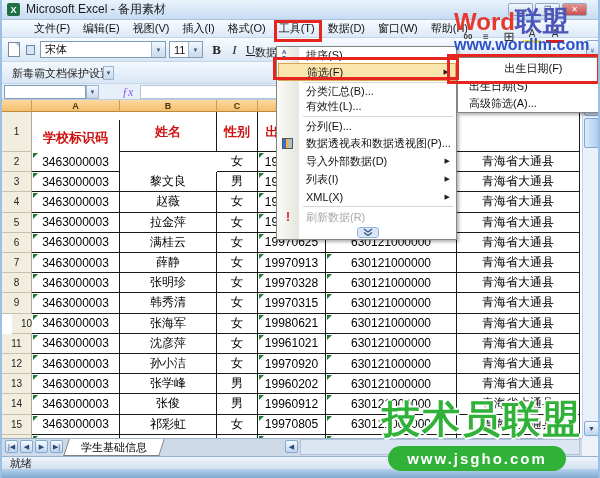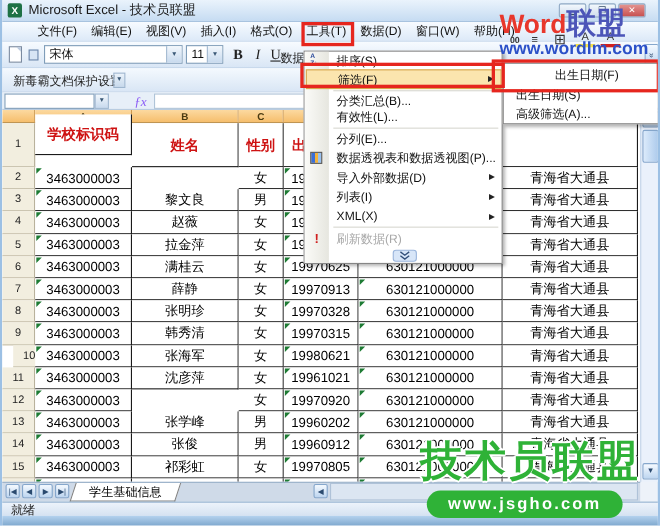--- a/index.html
+++ b/index.html
@@ -110,21 +110,21 @@
     align-items:center; justify-content:center; }
   .azicon { font-size:6px; line-height:6px; font-weight:bold; color:#2B4A9B; }
 </style>
 </head>
 <body>
 
 <div class="window">
 
   <div class="ab titlebar">
     <div class="xl-icon">X</div>
-    <span>Microsoft Excel - 技术员联盟</span>
+    <span>Microsoft Excel - 备用素材</span>
   </div>
   <div class="ab winbtn" style="left:506px;">▁</div>
   <div class="ab winbtn" style="left:533px;">❐</div>
   <div class="ab winbtn close" style="left:560px;">✕</div>
 
   <div class="ab menubar" id="menubar">
       <span class="mi">文件(F)</span>
       <span class="mi">编辑(E)</span>
       <span class="mi">视图(V)</span>
       <span class="mi">插入(I)</span>
@@ -187,21 +187,21 @@
       <div class="ab rowh" style="top: 153px; height: 20.2px;">7</div>
       <div class="ab rowh" style="top: 173.2px; height: 20.2px;">8</div>
       <div class="ab rowh" style="top: 193.4px; height: 20.2px;">9</div>
       <div class="ab rowh" style="top: 213.6px; height: 20.2px; margin-left: 10px;">10</div>
       <div class="ab rowh" style="top: 233.8px; height: 20.2px;">11</div>
       <div class="ab rowh" style="top: 254px; height: 20.2px;">12</div>
       <div class="ab rowh" style="top: 274.2px; height: 20.2px;">13</div>
       <div class="ab rowh" style="top: 294.4px; height: 20.2px;">14</div>
       <div class="ab rowh" style="top: 314.6px; height: 20.2px;">15</div>
       <div class="ab rowh" style="top: 334.8px; height: 20.2px;">16</div>
-      <div class="ab cell hdr" style="left: 30px; top: 4px; width: 88px; height: 37px;">学校标识码</div>
+      <div class="ab cell hdr" style="left: 30px; top: 20px; width: 88px; height: 37px;">学校标识码</div>
       <div class="ab cell hdr" style="left: 118px; top: 12px; width: 97px; height: 40px;">姓名</div>
       <div class="ab cell hdr" style="left: 215px; top: 12px; width: 41px; height: 40px;">性别</div>
       <div class="ab cell hdr" style="left: 256px; top: 12px; width: 68px; height: 40px;">出生日期</div>
       <div class="ab cell hdr" style="left: 324px; top: 12px; width: 131px; height: 40px;"></div>
       <div class="ab cell hdr" style="left: 455px; top: 12px; width: 123px; height: 40px;"></div>
       <div class="ab cell" style="left: 30px; top: 52px; width: 88px; height: 20.2px;">3463000003<span class="tri"></span></div>
       <div class="ab cell" style="left: 215px; top: 52px; width: 41px; height: 20.2px;">女</div>
       <div class="ab cell" style="left: 256px; top: 52px; width: 68px; height: 20.2px;">19      <span class="tri"></span></div>
       <div class="ab cell" style="left: 324px; top: 52px; width: 131px; height: 20.2px;"><span class="tri"></span></div>
       <div class="ab cell" style="left: 455px; top: 52px; width: 123px; height: 20.2px;">青海省大通县</div>
@@ -253,20 +253,21 @@
       <div class="ab cell" style="left: 256px; top: 213.6px; width: 68px; height: 20.2px;">19980621<span class="tri"></span></div>
       <div class="ab cell" style="left: 324px; top: 213.6px; width: 131px; height: 20.2px;">630121000000<span class="tri"></span></div>
       <div class="ab cell" style="left: 455px; top: 213.6px; width: 123px; height: 20.2px;">青海省大通县</div>
       <div class="ab cell" style="left: 30px; top: 233.8px; width: 88px; height: 20.2px;">3463000003<span class="tri"></span></div>
       <div class="ab cell" style="left: 118px; top: 233.8px; width: 97px; height: 20.2px;">沈彦萍</div>
       <div class="ab cell" style="left: 215px; top: 233.8px; width: 41px; height: 20.2px;">女</div>
       <div class="ab cell" style="left: 256px; top: 233.8px; width: 68px; height: 20.2px;">19961021<span class="tri"></span></div>
       <div class="ab cell" style="left: 324px; top: 233.8px; width: 131px; height: 20.2px;">630121000000<span class="tri"></span></div>
       <div class="ab cell" style="left: 455px; top: 233.8px; width: 123px; height: 20.2px;">青海省大通县</div>
       <div class="ab cell" style="left: 30px; top: 254px; width: 88px; height: 20.2px;">3463000003<span class="tri"></span></div>
+      <div class="ab cell" style="left: 118px; top: 254px; width: 97px; height: 20.2px;">孙小洁</div>
       <div class="ab cell" style="left: 215px; top: 254px; width: 41px; height: 20.2px;">女</div>
       <div class="ab cell" style="left: 256px; top: 254px; width: 68px; height: 20.2px;">19970920<span class="tri"></span></div>
       <div class="ab cell" style="left: 324px; top: 254px; width: 131px; height: 20.2px;">630121000000<span class="tri"></span></div>
       <div class="ab cell" style="left: 455px; top: 254px; width: 123px; height: 20.2px;">青海省大通县</div>
       <div class="ab cell" style="left: 30px; top: 274.2px; width: 88px; height: 20.2px;">3463000003<span class="tri"></span></div>
       <div class="ab cell" style="left: 118px; top: 274.2px; width: 97px; height: 20.2px;">张学峰</div>
       <div class="ab cell" style="left: 215px; top: 274.2px; width: 41px; height: 20.2px;">男</div>
       <div class="ab cell" style="left: 256px; top: 274.2px; width: 68px; height: 20.2px;">19960202<span class="tri"></span></div>
       <div class="ab cell" style="left: 324px; top: 274.2px; width: 131px; height: 20.2px;">630121000000<span class="tri"></span></div>
       <div class="ab cell" style="left: 455px; top: 274.2px; width: 123px; height: 20.2px;">青海省大通县</div>

